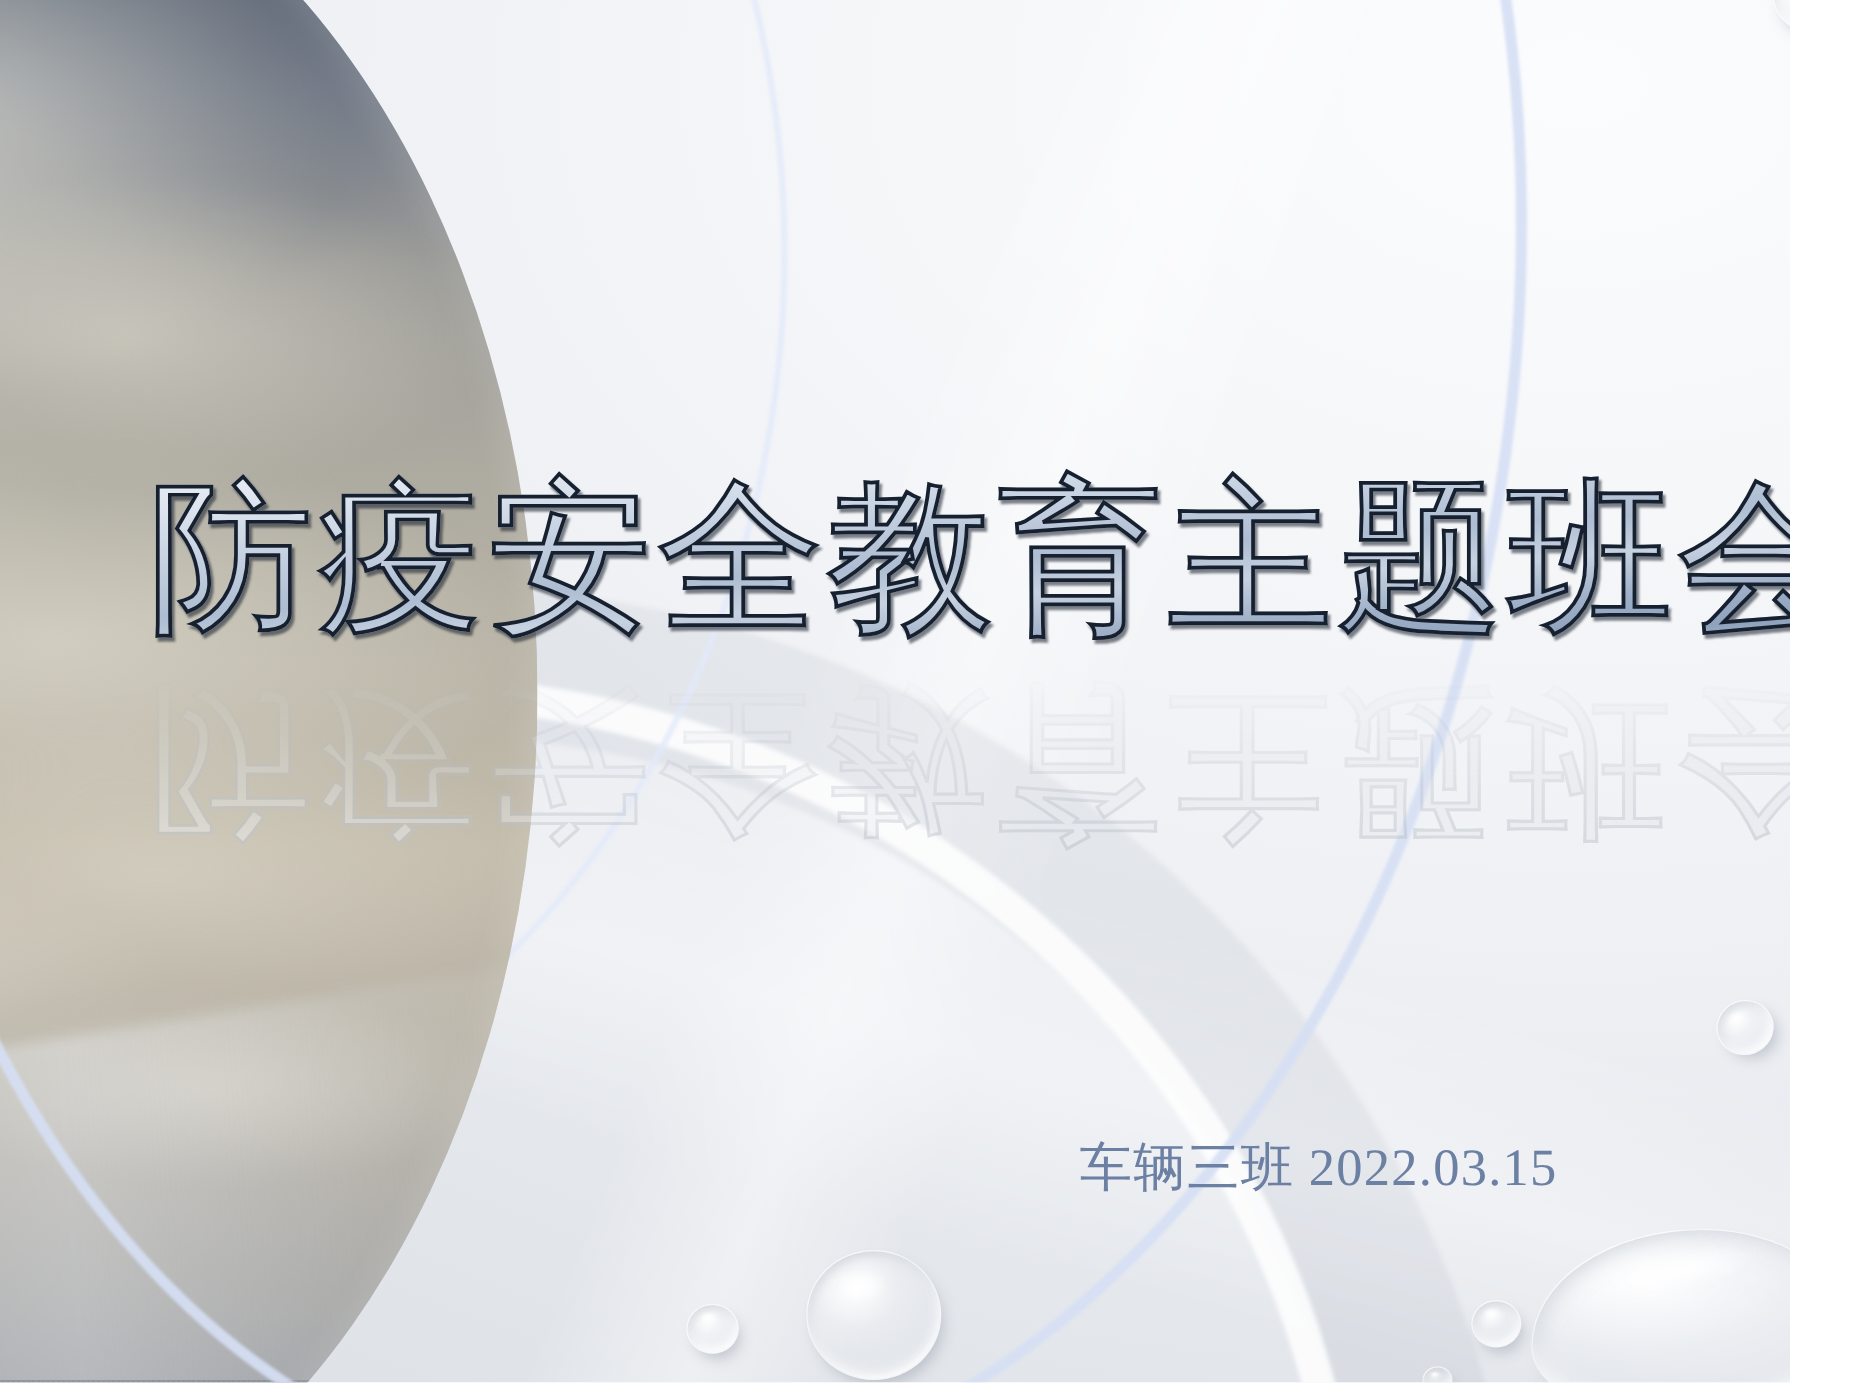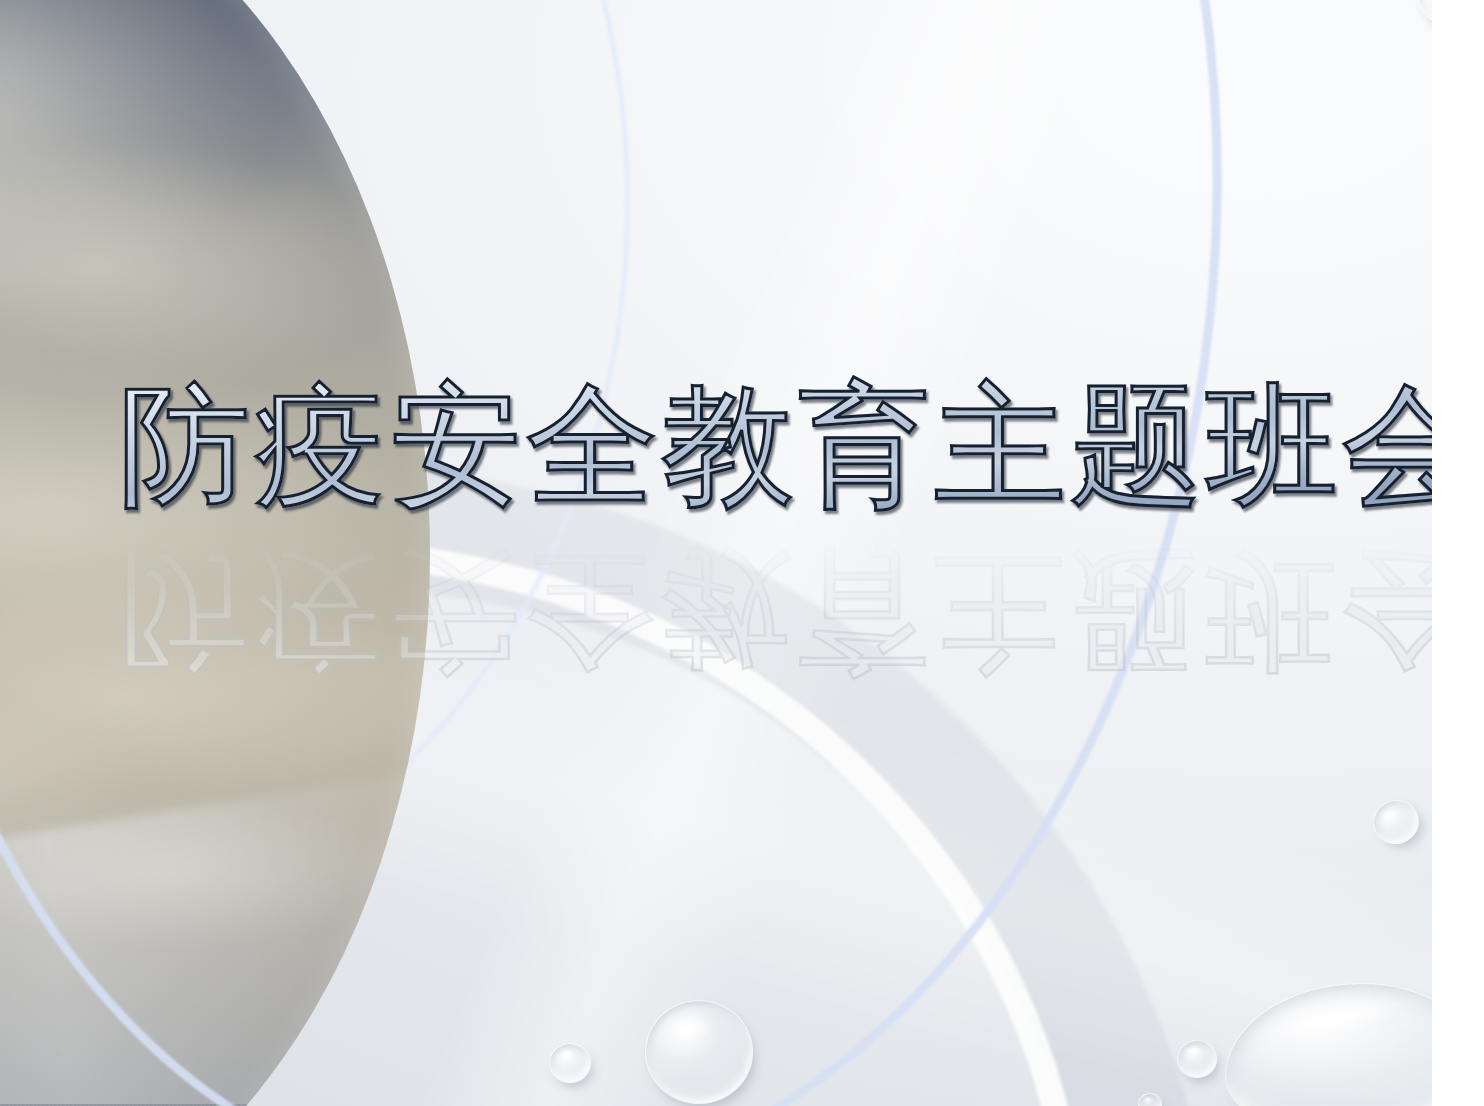--- a/index.html
+++ b/index.html
@@ -298,20 +298,21 @@
     <div class="photo-soft-edge"></div>
   </div>
 
   <div class="arc-blue"></div>
 
   <div class="title-block">
     <h1 class="title">防疫安全教育主题班会</h1>
     <div class="title-reflect">防疫安全教育主题班会</div>
   </div>
 
+  <p class="subtitle">车辆三班 2022.03.15</p>
 
   <div class="drop" style="left:1418px; top:-34px;  width:62px;  height:58px;"></div>
   <div class="drop" style="left:1373px; top:800px;  width:44px;  height:42px; transform:rotate(-18deg);"></div>
   <div class="drop" style="left:549px;  top:1043px; width:40px;  height:38px;"></div>
   <div class="drop" style="left:645px;  top:1000px; width:106px; height:102px;"></div>
   <div class="drop" style="left:1177px; top:1040px; width:38px;  height:36px;"></div>
   <div class="drop" style="left:1138px; top:1093px; width:22px;  height:20px;"></div>
   <div class="drop-blob" style="left:1225px; top:983px;  width:252px; height:150px;"></div>
 
 </div>

